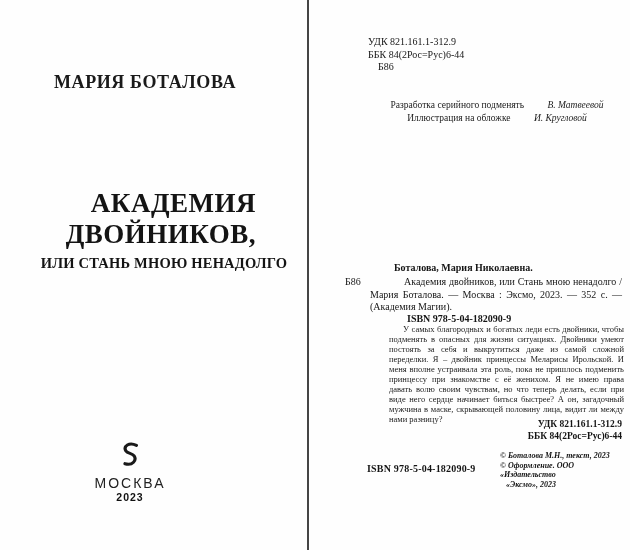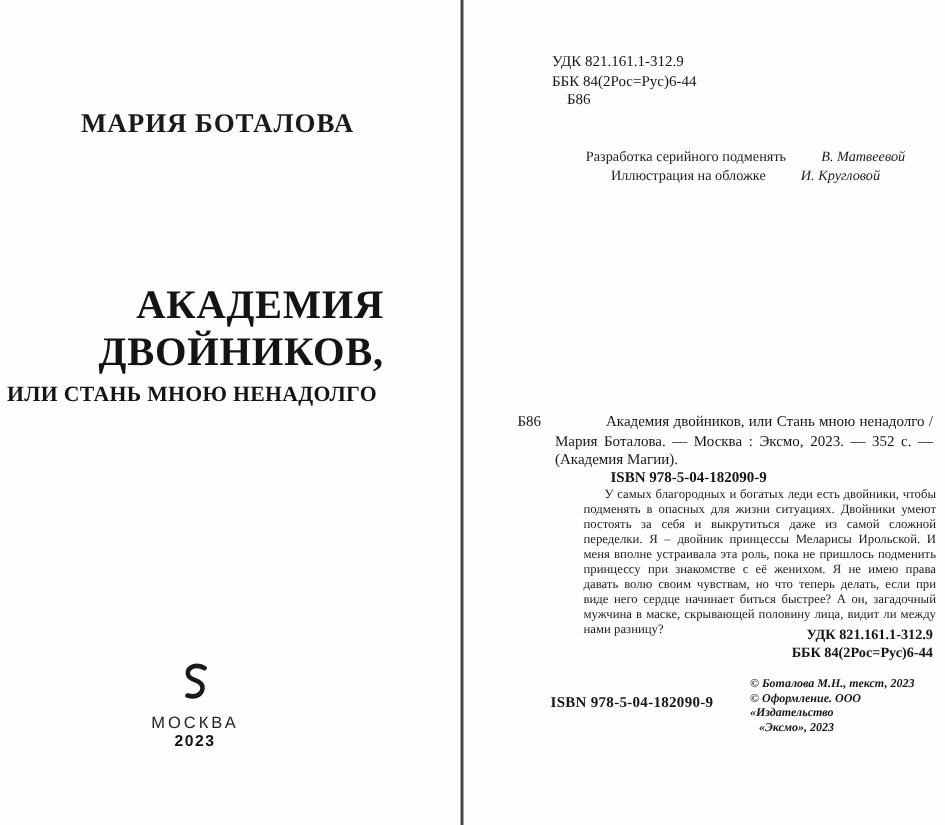--- a/index.html
+++ b/index.html
@@ -40,30 +40,31 @@
     line-height: 31px;
     letter-spacing: 0.5px;
     color: #141414;
   }
   .subtitle {
     top: 255px; left: 0; width: 256px;
     text-align: center;
     font-size: 14.5px; font-weight: bold;
     letter-spacing: 0.2px;
     color: #141414;
+    padding-left: 36px;
   }
   .logo-block {
     top: 441px; left: 30px; width: 200px;
     text-align: center;
   }
   .logo-block svg { display: inline-block; }
   .logo-city {
     margin-top: 2px;
     font-family: "Liberation Sans", "DejaVu Sans", sans-serif;
-    font-size: 11px; letter-spacing: 2px;
+    font-size: 14px; letter-spacing: 2px;
     color: #222;
   }
   .logo-year {
     font-family: "Liberation Sans", "DejaVu Sans", sans-serif;
     font-size: 10.5px; font-weight: bold; letter-spacing: 1px;
     color: #111;
   }
 
   
   .udk-top {
@@ -160,20 +161,21 @@
     <div>УДК 821.161.1-312.9</div>
     <div>ББК 84(2Рос=Рус)6-44</div>
     <div class="indent">Б86</div>
   </div>
 
   <div class="abs credits">
     <div><span>Разработка серийного подменять </span><i>В. Матвеевой</i></div>
     <div><span>Иллюстрация на обложке </span><i>И. Кругловой</i></div>
   </div>
 
+  <div class="abs bib-heading">Боталова, Мария Николаевна.</div>
   <div class="abs bib-code">Б86</div>
   <div class="abs bib-para">Академия двойников, или Стань мною ненадолго / Мария Боталова. — Москва : Эксмо, 2023. — 352 с. — (Академия Магии).</div>
 
   <div class="abs isbn-mid">ISBN 978-5-04-182090-9</div>
 
   <div class="abs annotation">У самых благородных и богатых леди есть двойники, чтобы подменять в опасных для жизни ситуациях. Двойники умеют постоять за себя и выкрутиться даже из самой сложной переделки. Я – двойник принцессы Меларисы Ирольской. И меня вполне устраивала эта роль, пока не пришлось подменить принцессу при знакомстве с её женихом. Я не имею права давать волю своим чувствам, но что теперь делать, если при виде него сердце начинает биться быстрее? А он, загадочный мужчина в маске, скрывающей половину лица, видит ли между нами разницу?</div>
 
   <div class="abs udk-bottom">
     <div>УДК 821.161.1-312.9</div>
     <div>ББК 84(2Рос=Рус)6-44</div>

